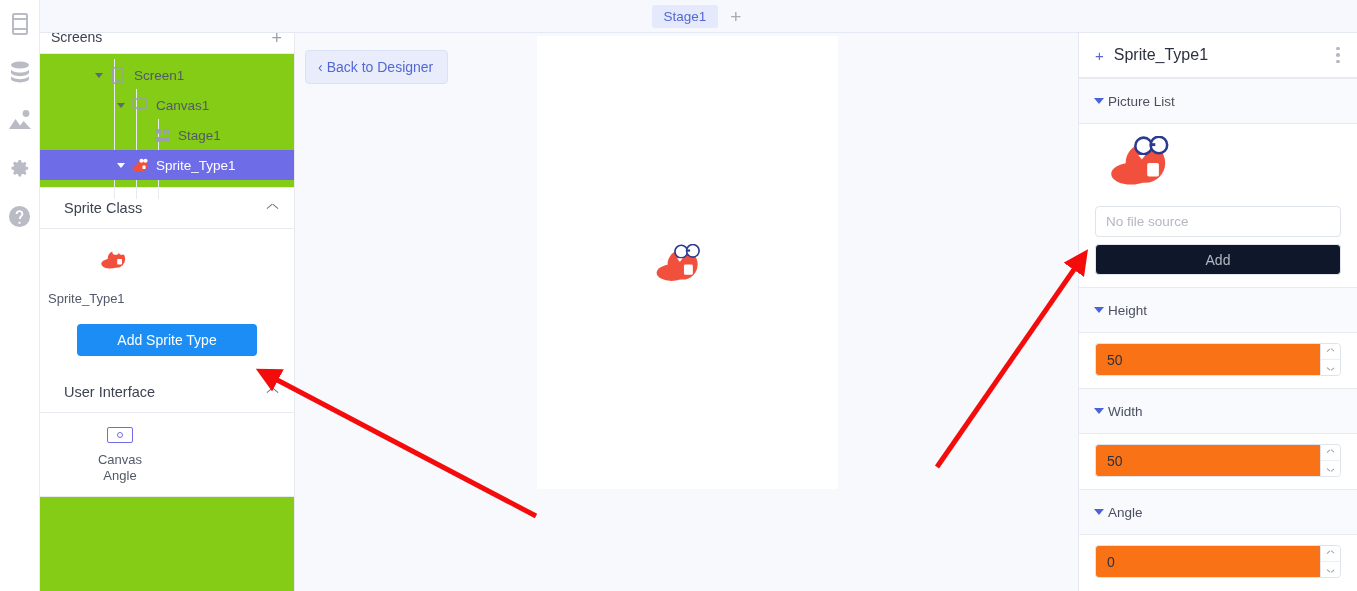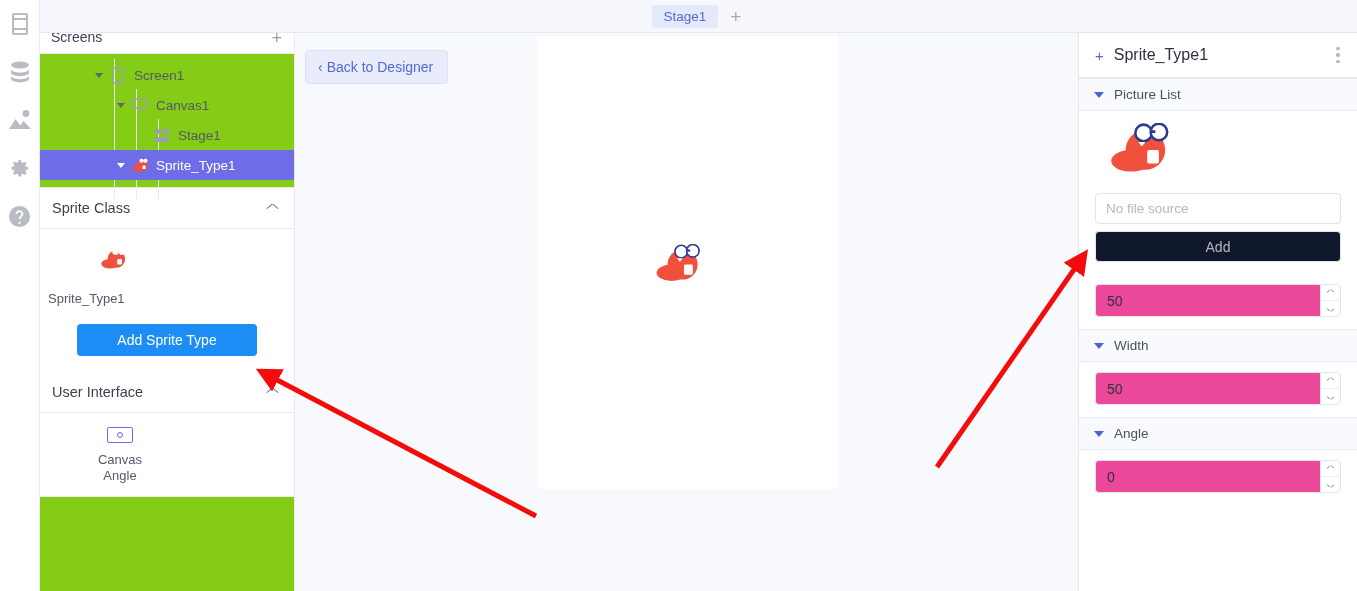--- a/index.html
+++ b/index.html
@@ -77,21 +77,21 @@
   .tree-guide {
     position: absolute; top: 0; bottom: 0; width: 1px; background: #e8eaf0;
   }
 
   
   .section-head {
     height: 41px; display: flex; align-items: center; justify-content: space-between;
     padding: 0 16px 0 12px; border-bottom: 1px solid #e8eaf0; background: #fff;
     cursor: pointer;
   }
-  .section-title { font-size: 14.5px; color: #3d4250; }
+  .section-title { font-size: 14.5px; color: #3d4250; margin-left: 12px; }
   .chev-up {
     width: 11px; height: 7px; position: relative;
   }
   .chev-up::before, .chev-up::after {
     content: ""; position: absolute; top: 3px; width: 7px; height: 1.3px;
     background: #70757f;
   }
   .chev-up::before { left: 0; transform: rotate(-40deg); transform-origin: left center; }
   .chev-up::after { right: 0; transform: rotate(40deg); transform-origin: right center; }
 
@@ -145,21 +145,21 @@
   .props-head {
     height: 45px; display: flex; align-items: center; padding: 0 10px 0 16px;
     border-bottom: 1px solid #e8eaf0; background: #fff;
   }
   .props-plus { color: #5468d4; font-size: 15px; margin-right: 10px; cursor: pointer; }
   .props-title { font-size: 16px; color: #2c3140; flex: 1; }
   .kebab { width: 18px; display: flex; flex-direction: column; align-items: center; gap: 3px; cursor: pointer; }
   .kebab i { width: 3.5px; height: 3.5px; background: #b4b8c2; border-radius: 50%; display: block; }
 
   .prop-group-head {
-    height: 33px; display: flex; align-items: center; gap: 10px; padding-left: 15px;
+    height: 46px; display: flex; align-items: center; gap: 4px; padding-left: 15px;
     background: #f8fafd; border-bottom: 1px solid #e8eaf0; border-top: 1px solid #e8eaf0;
     cursor: pointer;
   }
   .prop-group-head:first-of-type { border-top: none; }
   .caret-blue {
     width: 0; height: 0; border-left: 5px solid transparent; border-right: 5px solid transparent;
     border-top: 6px solid #4a63d8;
   }
   .prop-group-label { font-size: 13.5px; color: #4a5060; }
   .prop-body { background: #fff; padding: 10px 16px 12px 16px; }
@@ -176,21 +176,21 @@
   .btn-add {
     width: 100%; height: 31px; margin-top: 7px; background: #0f172a;
     border: 1px solid #e3e6ec; border-radius: 4px; color: #b4b8c2;
     font-size: 14px; font-family: inherit; cursor: pointer;
   }
 
   .spinner-wrap { display: flex; height: 33px; }
   .spinner-input {
     flex: 1; height: 33px; border: 1px solid #dfe3ea; border-right: none;
     border-radius: 4px 0 0 4px; font-size: 14px; font-family: inherit;
-    color: #2c3140; padding: 0 11px; outline: none; background: #ec4899;
+    color: #2c3140; padding: 0 11px; outline: none; background: #f97316;
   }
   .spinner-btns {
     width: 21px; display: flex; flex-direction: column;
     border: 1px solid #dfe3ea; border-radius: 0 4px 4px 0;
   }
   .spin-btn {
     flex: 1; display: flex; align-items: center; justify-content: center; cursor: pointer;
     background: #fff;
   }
   .spin-btn:first-child { border-bottom: 1px solid #eceef3; border-radius: 0 4px 0 0; }
@@ -400,20 +400,24 @@
             <rect x="22.5" y="4" width="3" height="1.6" fill="#2b3a8f"></rect>
             <rect x="21" y="15" width="6.5" height="7.5" rx="1" fill="#fff"></rect>
             <path d="M16 10.5l2 2.6 2-2.6z" fill="#fff"></path>
           </svg>
         </span>
       </div>
       <input class="file-input" type="text" placeholder="No file source" style="">
       <button class="btn-add">Add</button>
     </div>
 
+    <div class="prop-group-head">
+      <span class="caret-blue"></span>
+      <span class="prop-group-label">Height</span>
+    </div>
     <div class="prop-body">
       <div class="spinner-wrap">
         <input class="spinner-input" type="text" value="50" style="">
         <span class="spinner-btns">
           <span class="spin-btn">
               <span class="spin-arrow up"></span>
             </span>
           <span class="spin-btn">
               <span class="spin-arrow dn"></span>
             </span>

